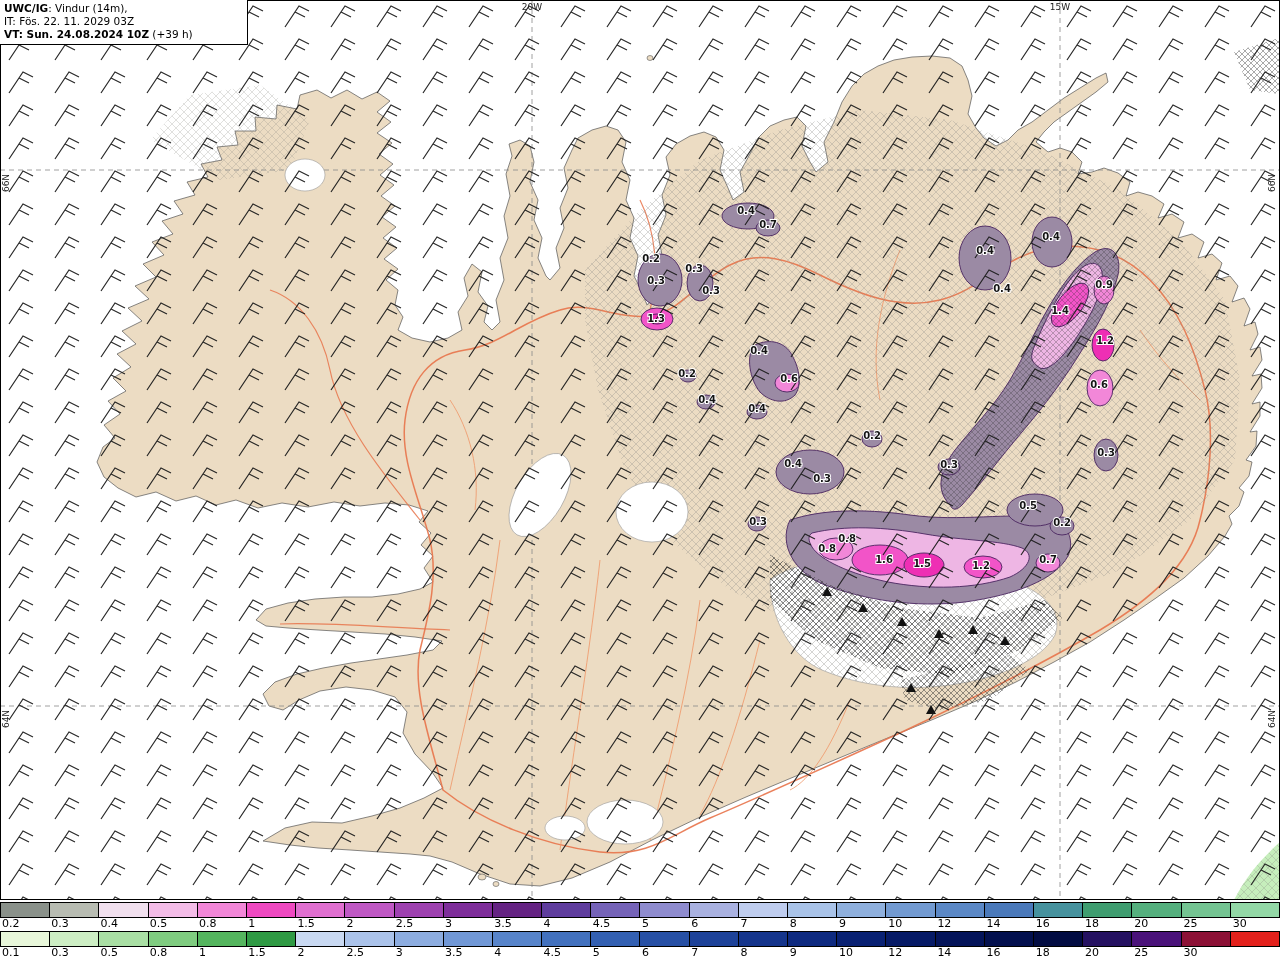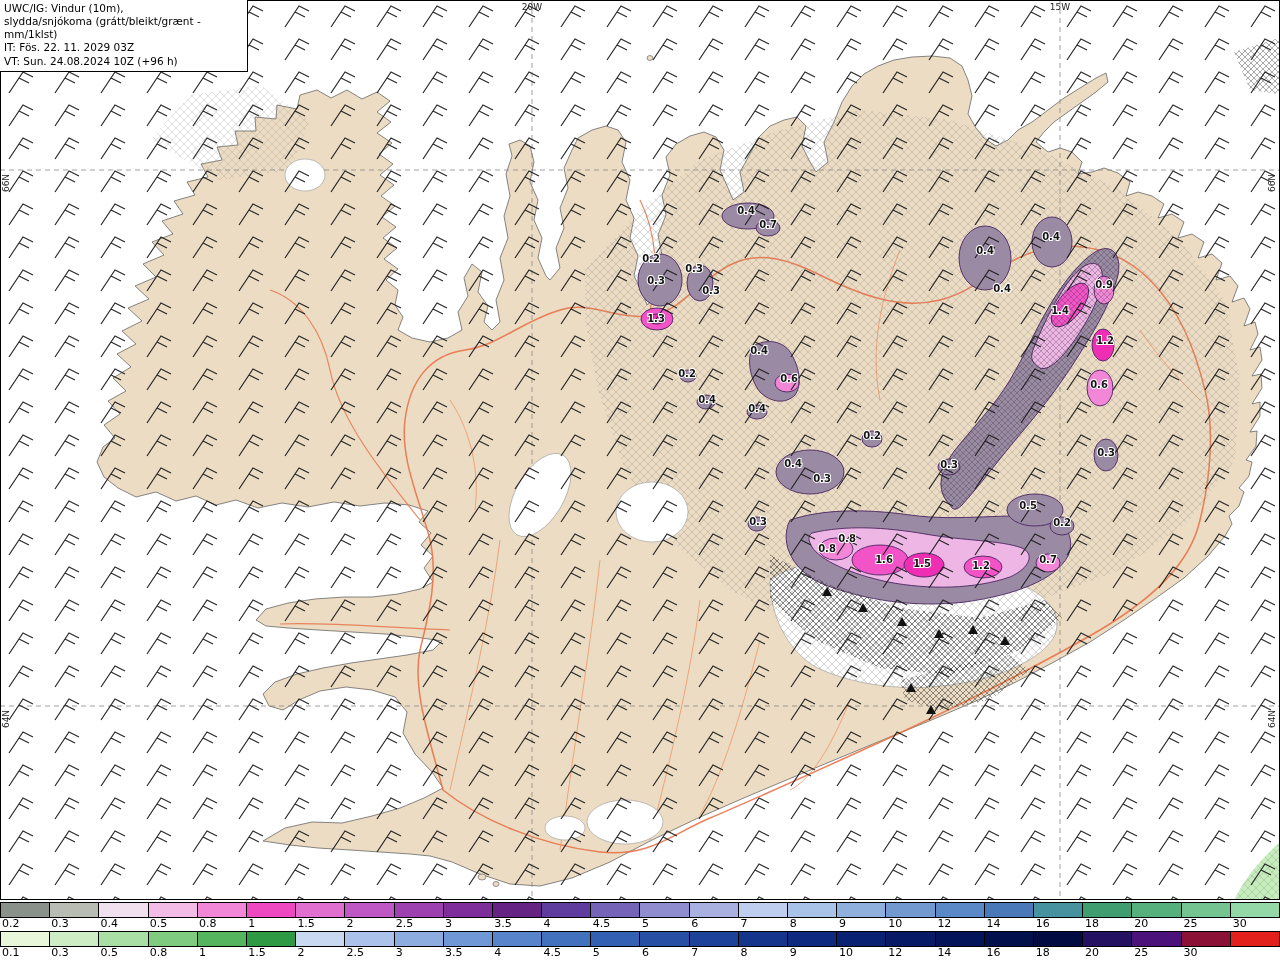--- a/index.html
+++ b/index.html
@@ -2,21 +2,21 @@
 <html><head>
 <meta charset="utf-8">
 <style>
   html,body{margin:0;padding:0;background:#fff;width:1280px;height:960px;overflow:hidden;
             font-family:"DejaVu Sans",sans-serif;color:#000;}
   .map-wrap{position:relative;width:1280px;height:900px;background:#fff;}
   .map-wrap svg{display:block;}
   .titlebox{position:absolute;top:0;left:0;width:238px;background:#fff;
             border:1px solid #000;border-top:none;border-left:none;
             padding:2px 5px 3px 4px;font-size:10.5px;line-height:1.25;z-index:5;}
-  .titlebox .b{font-weight:normal;}
+  .titlebox .b{font-weight:bold;}
   .legend{width:1280px;height:60px;background:#fff;padding-top:2px;box-sizing:border-box;}
   .bar{display:flex;height:16px;border:1px solid #000;box-sizing:border-box;}
   .seg{flex:1;border-right:1px solid #000;}
   .seg:last-child{border-right:none;}
   .ticks{position:relative;height:13px;font-size:11px;}
   .tick{position:absolute;top:-1px;padding-left:2px;white-space:nowrap;}
   .clabel{font-family:"DejaVu Sans",sans-serif;font-size:10px;font-weight:bold;fill:#141414;
           stroke:#ffffff;stroke-width:2px;paint-order:stroke;text-anchor:middle;}
   .glabel{font-family:"DejaVu Sans",sans-serif;font-size:9px;fill:#222;text-anchor:middle;}
 </style>
@@ -215,26 +215,25 @@
     <text class="glabel" transform="translate(9,183) rotate(-90)">66N</text>
     <text class="glabel" transform="translate(1275,183) rotate(-90)">66N</text>
     <text class="glabel" transform="translate(9,719) rotate(-90)">64N</text>
     <text class="glabel" transform="translate(1275,719) rotate(-90)">64N</text>
 
     <rect x="0.5" y="0.5" width="1279" height="899" fill="none" stroke="#000" stroke-width="1"></rect>
   </svg>
 
   <div class="titlebox">
     <div>
-      <span class="b">UWC/IG</span><span>: Vindur (10m),</span>
+      <span class="b">UWC/IG</span><span>: Vindur (14m),</span>
     </div>
-    <div>slydda/snjókoma (grátt/bleikt/grænt - mm/1klst)</div>
     <div>IT: Fös. 22. 11. 2029 03Z</div>
     <div>
-      <span class="b">VT: Sun. 24.08.2024 10Z</span><span> (+96 h)</span>
+      <span class="b">VT: Sun. 24.08.2024 10Z</span><span> (+39 h)</span>
     </div>
   </div>
 </div>
 
 <div class="legend">
   <div>
     <div class="bar">
         <div class="seg" style="background: rgb(138, 145, 138);"></div>
         <div class="seg" style="background: rgb(184, 188, 178);"></div>
         <div class="seg" style="background: rgb(241, 224, 238);"></div>

